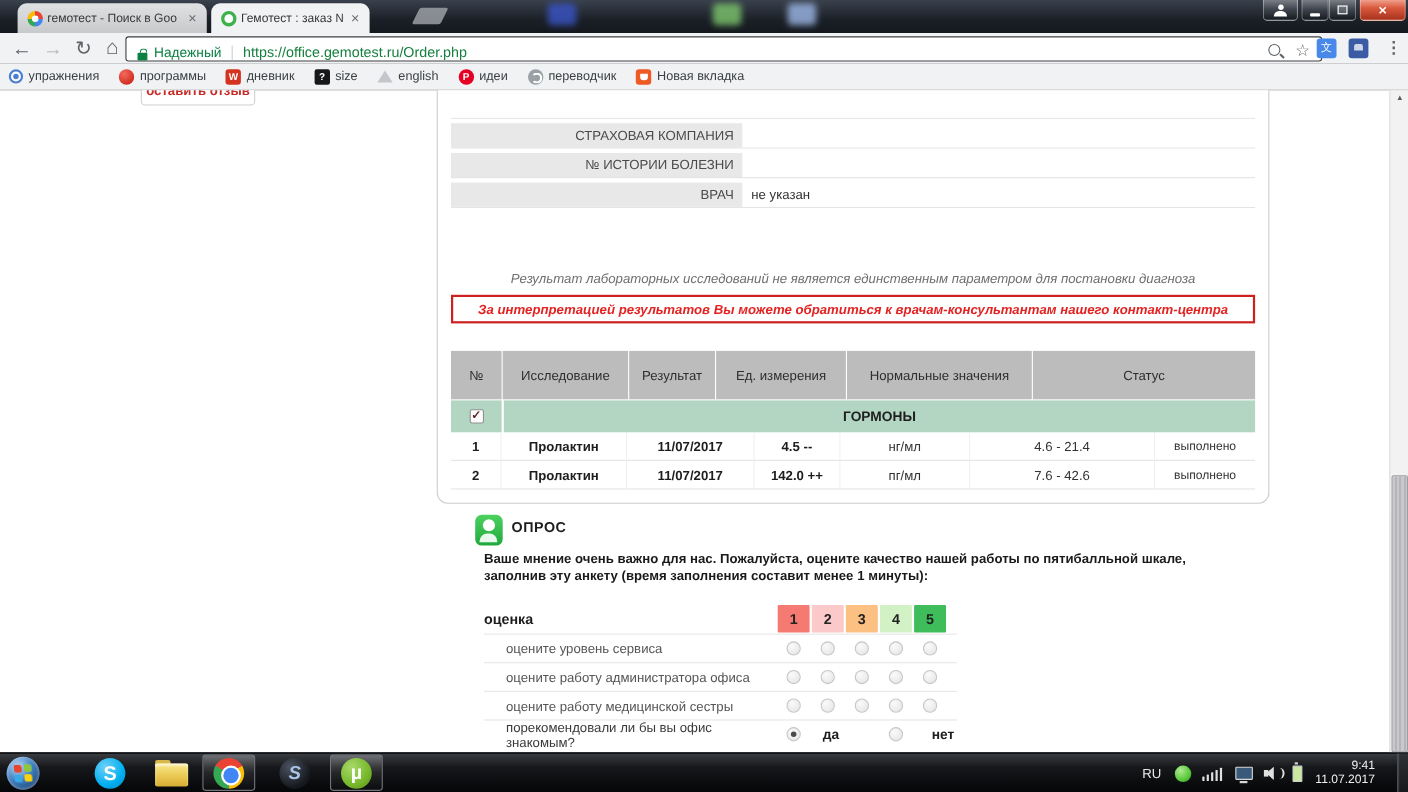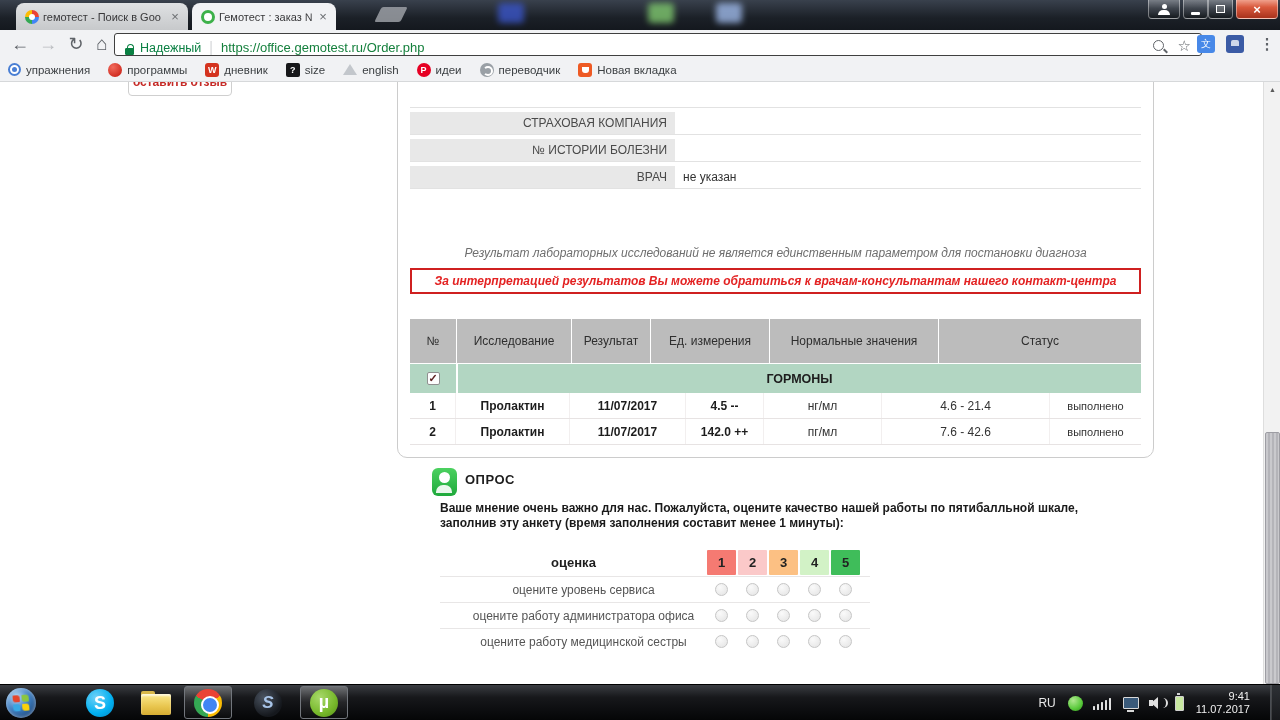--- a/index.html
+++ b/index.html
@@ -139,21 +139,21 @@
 
   
   .survey-icon { position:absolute; left:432px; top:386px; width:25px; height:28px; border-radius:6px;
     background:linear-gradient(#4cd160,#1fa93c); }
   .survey-icon::before { content:""; position:absolute; left:6.5px; top:4px; width:11px; height:11px; background:#fff; border-radius:50%; }
   .survey-icon::after { content:""; position:absolute; left:4px; top:17px; width:16px; height:8px; background:#fff; border-radius:7px 7px 0 0; opacity:.9; }
   .survey-title { position:absolute; left:465px; top:390px; font-size:13px; font-weight:bold; color:#1d1d1d; letter-spacing:.5px; }
   .survey-intro { position:absolute; left:440px; top:419px; width:660px; font-size:12px; font-weight:bold;
     color:#1a1a1a; line-height:14.5px; }
   .stable { position:absolute; left:440px; top:467px; width:430px; }
-  .srow { display:flex; align-items:center;text-align:center; }
+  .srow { display:flex; align-items:center; }
   .shead { height:27px; }
   .s-label { width:267px; }
   .scale-title { font-weight:bold; font-size:13px; color:#1d1d1d; }
   .scale-cell { width:29px; height:25px; margin-right:2px; display:flex; align-items:center; justify-content:center;
     font-weight:bold; font-size:13px; color:#222; border-radius:1px; }
   .q-row { height:26px; border-top:1px solid #e8e6e6; }
   .q-label { width:247px; margin-left:20px; font-size:12px; color:#555; }
   .radio-cell { width:29px; margin-right:2px; display:flex; align-items:center; justify-content:center; }
   .radio { width:13px; height:13px; border-radius:50%; border:1px solid #c6c6c6;
     background:radial-gradient(circle at 35% 30%, #fafafa, #e3e3e3); }
@@ -420,20 +420,31 @@
             <span class="radio"></span>
           </div>
         <div class="radio-cell">
             <span class="radio"></span>
           </div>
         <div class="radio-cell">
             <span class="radio"></span>
           </div>
       </div>
 
+      <div class="srow q-row">
+        <div class="q-label" style="color:#3a3a3a">порекомендовали ли бы вы офис знакомым?</div>
+        <div class="radio-cell">
+            <span class="radio checked"></span>
+          </div>
+        <div class="yn-label yes-slot">да</div>
+        <div class="radio-cell">
+            <span class="radio"></span>
+          </div>
+        <div class="yn-label no-slot">нет</div>
+      </div>
     </div>
 
     <div class="scrollbar">
       <div class="scroll-up">▲</div>
       <div class="scroll-thumb"></div>
     </div>
   </div>
 
   <div class="taskbar">
     <div class="orb">

